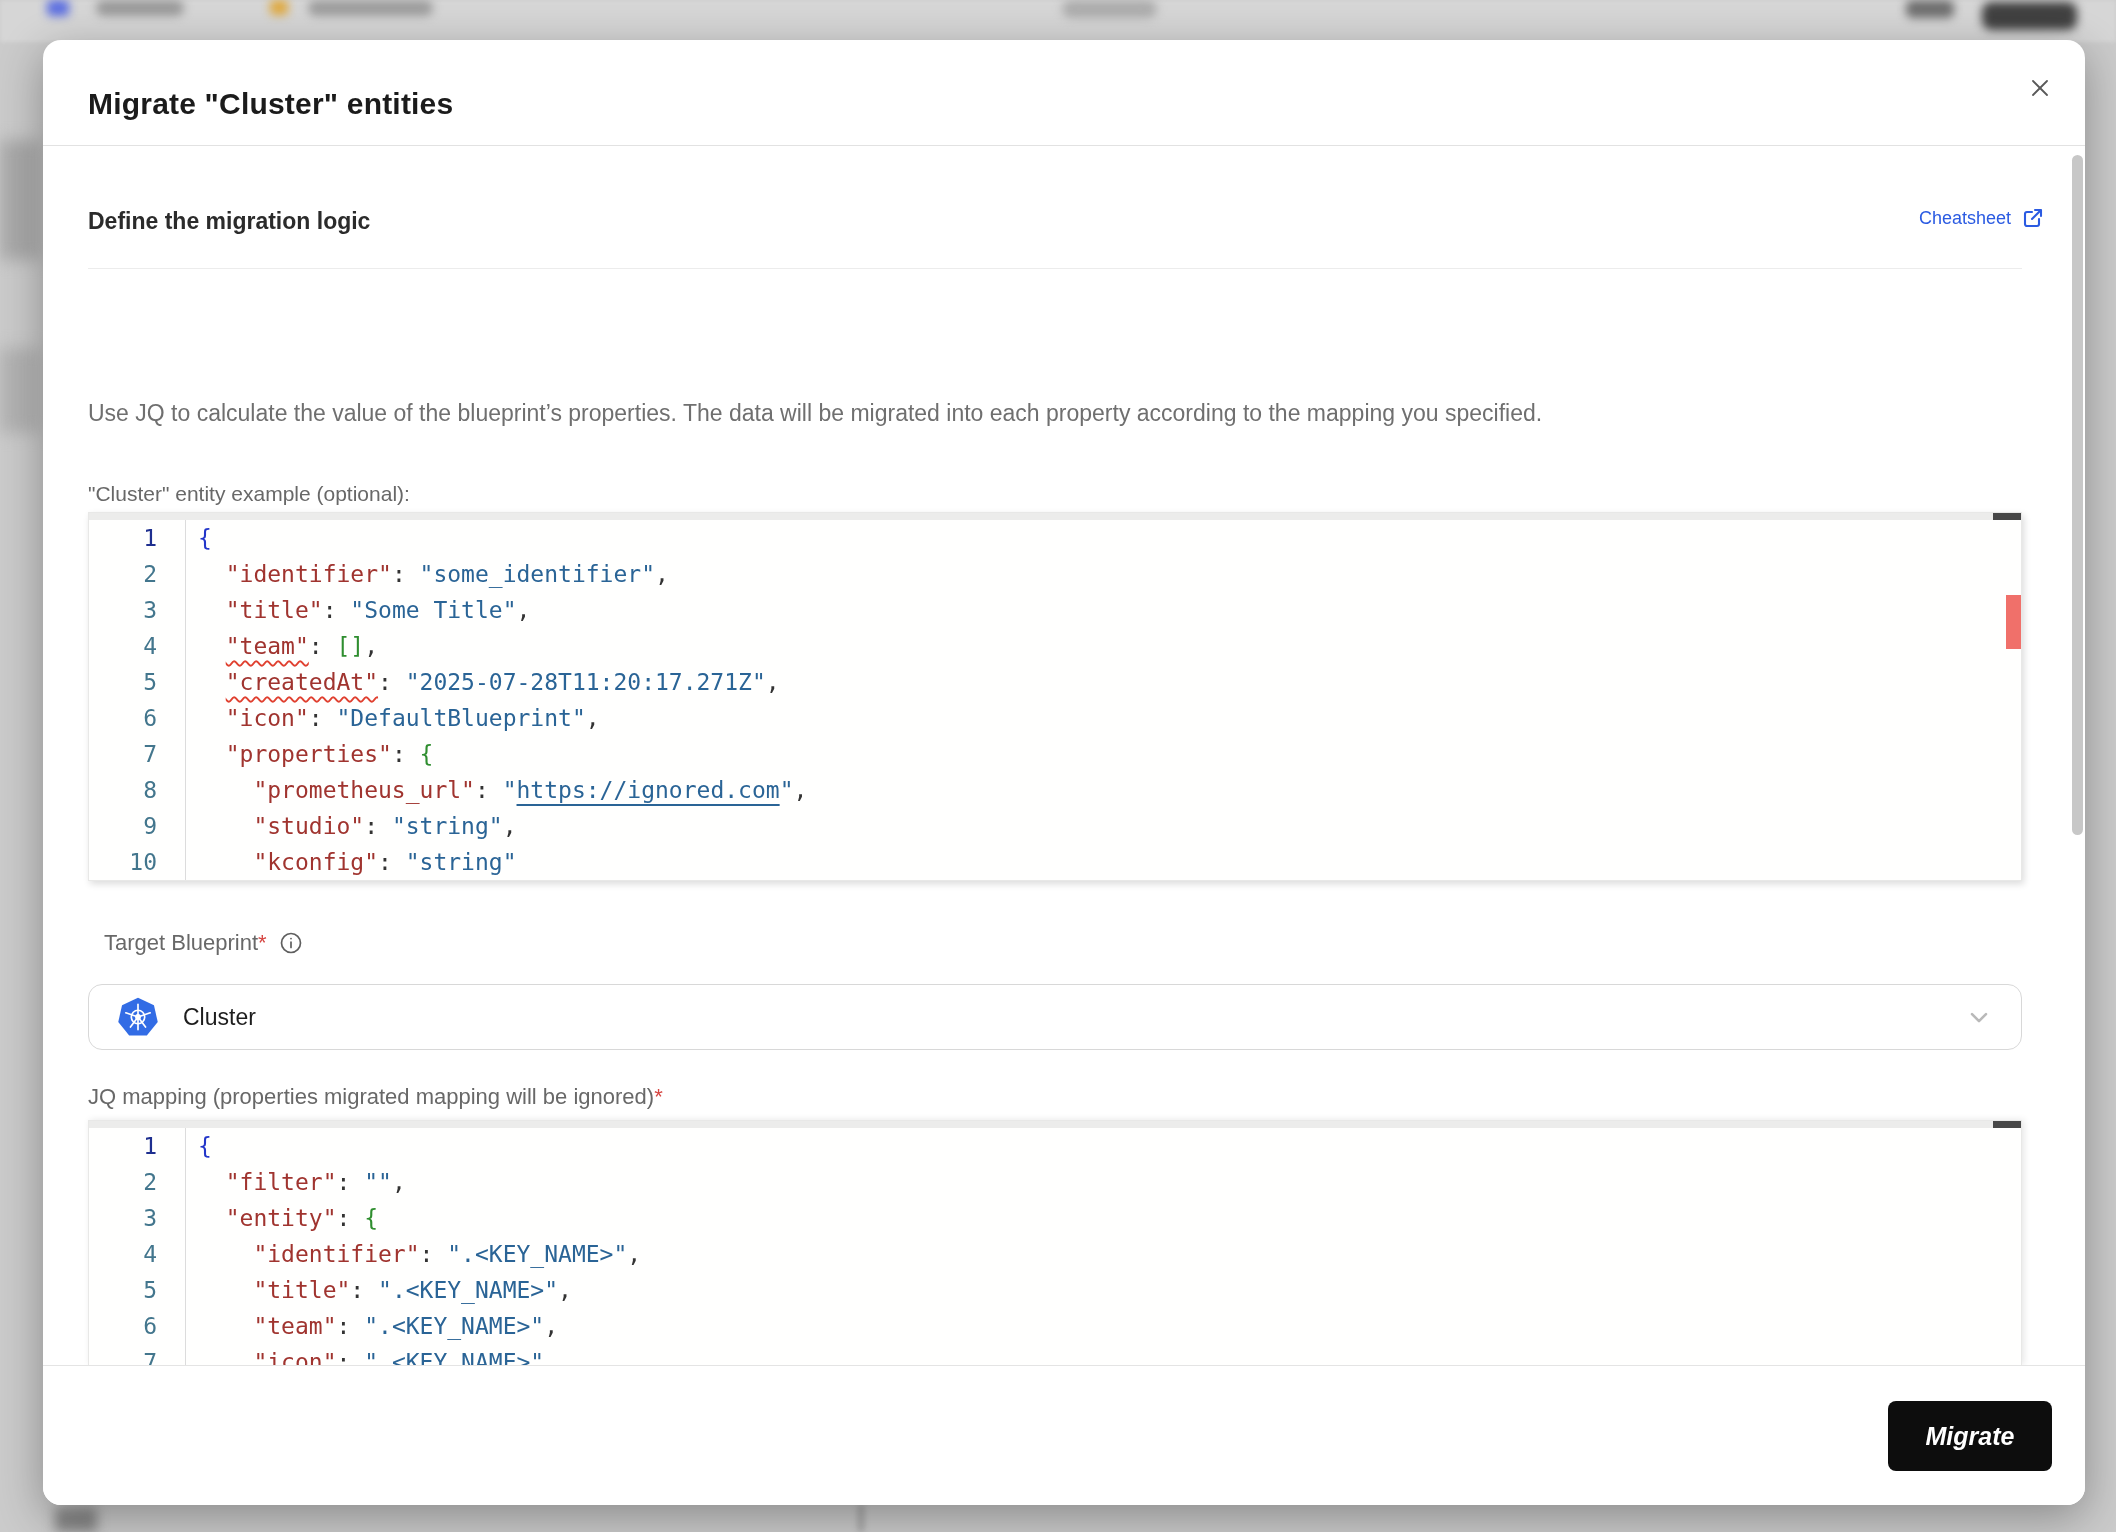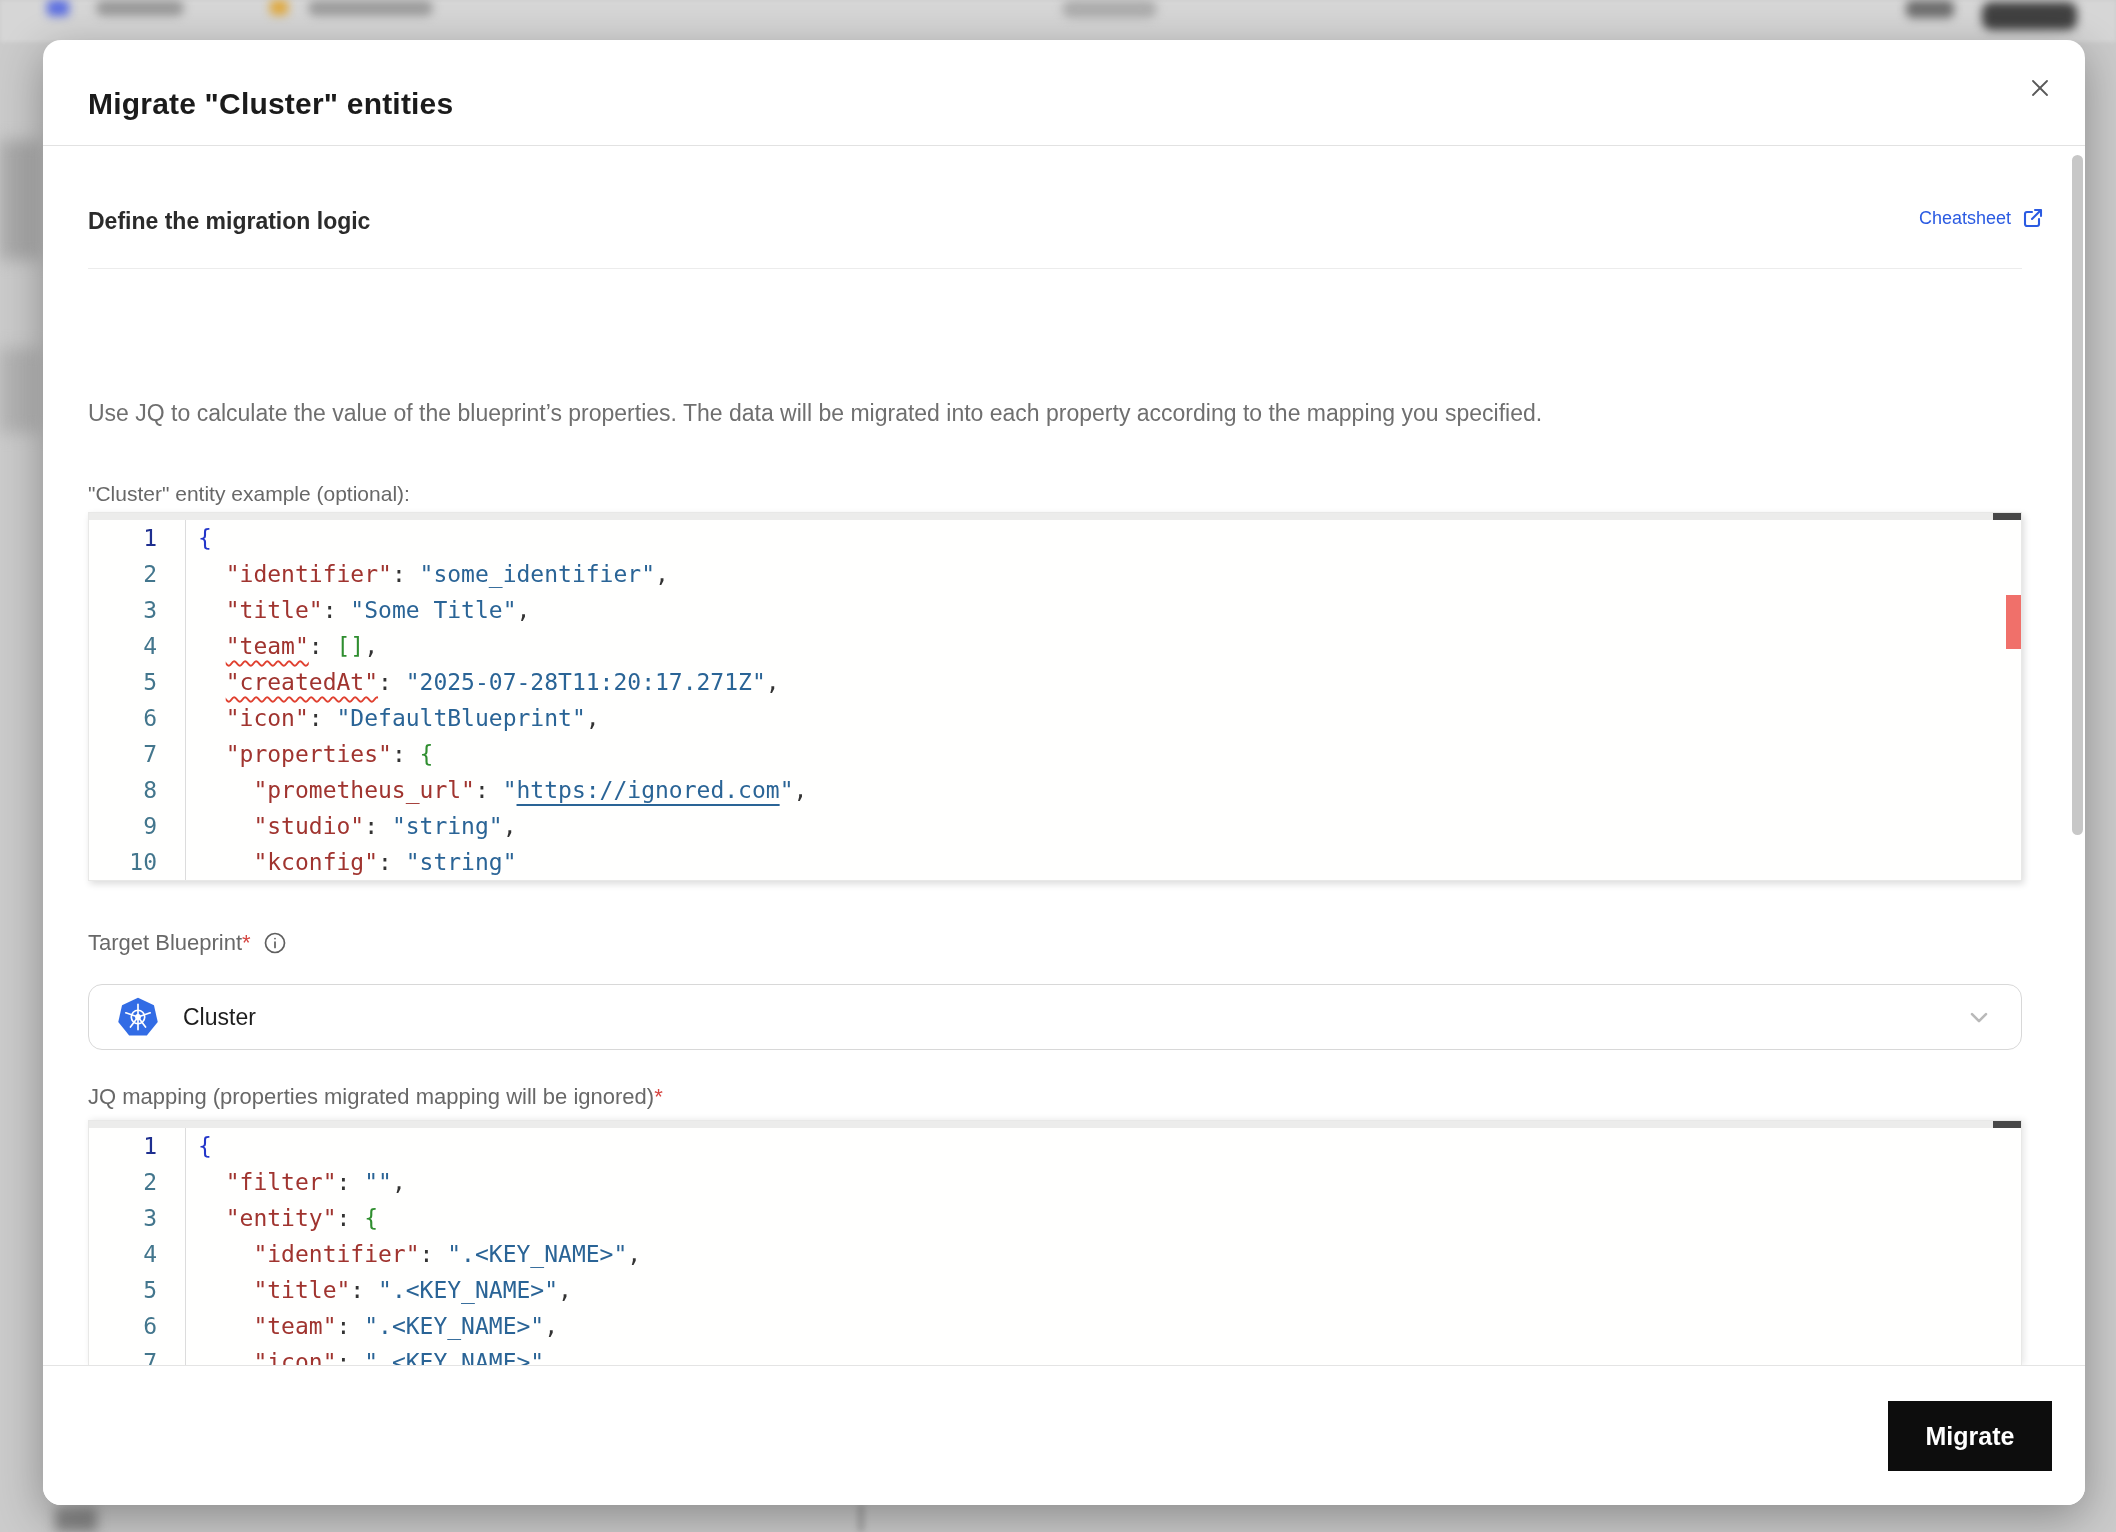--- a/index.html
+++ b/index.html
@@ -38,21 +38,21 @@
     font-size:18px; color:#2b5be2; cursor:pointer;
   }
   .section-divider { position:absolute; left:45px; top:228px; width:1934px; height:1px; background:#ececec; }
 
   .para { position:absolute; left:45px; width:1934px; font-size:23px; color:#6f6f6f; }
   .para-1 { top:278px; }
   .para-2 { top:360px; }
 
   .field-label { position:absolute; left:45px; font-size:21px; color:#686868; }
   .label-example { top:442px; }
-  .label-target { top:890px; font-size:22px; display:flex; align-items:center; gap:12px; }
+  .label-target { top:890px; font-size:22px; display:flex; align-items:center; gap:12px;margin-left:16px; }
   .label-jq { top:1044px; font-size:22px; }
   .req-star { color:#d64541; }
 
   
   .editor {
     position:absolute; left:45px; width:1934px; background:#fffffe;
     border:1px solid #e8e8e7; box-shadow:2px 3px 7px rgba(0,0,0,0.14);
     overflow:hidden;
     font-family:"DejaVu Sans Mono","Liberation Mono",monospace;
     font-size:23px;
@@ -88,22 +88,22 @@
   .blueprint-select .value { font-size:23px; color:#1d1d1d; }
   .select-chevron { margin-left:auto; display:flex; align-items:center; }
 
   
   .modal-footer {
     position:absolute; left:0; top:1325px; width:2042px; height:140px;
     background:#ffffff; border-top:1px solid #e4e4e4; z-index:6;
   }
   .migrate-btn {
     position:absolute; right:33px; top:35px; width:164px; height:70px;
-    background:#0d0d0d; color:#ffffff; border:none; border-radius:0;
-    font-family:"Liberation Sans",sans-serif; font-size:25px; font-weight:600; cursor:pointer;
+    background:#0d0d0d; color:#ffffff; border:none; border-radius:8px;
+    font-family:"Liberation Sans",sans-serif; font-size:25px; font-weight:600; cursor:pointer;font-style:italic;
   }
   
   .modal-scrollbar {
     position:absolute; left:2029px; top:115px; width:11px; height:680px;
     background:#c7c7c7; border-radius:6px; z-index:7;
   }
   .icon-24 { width:24px; height:24px; }
 </style>
 </head>
 <body>

